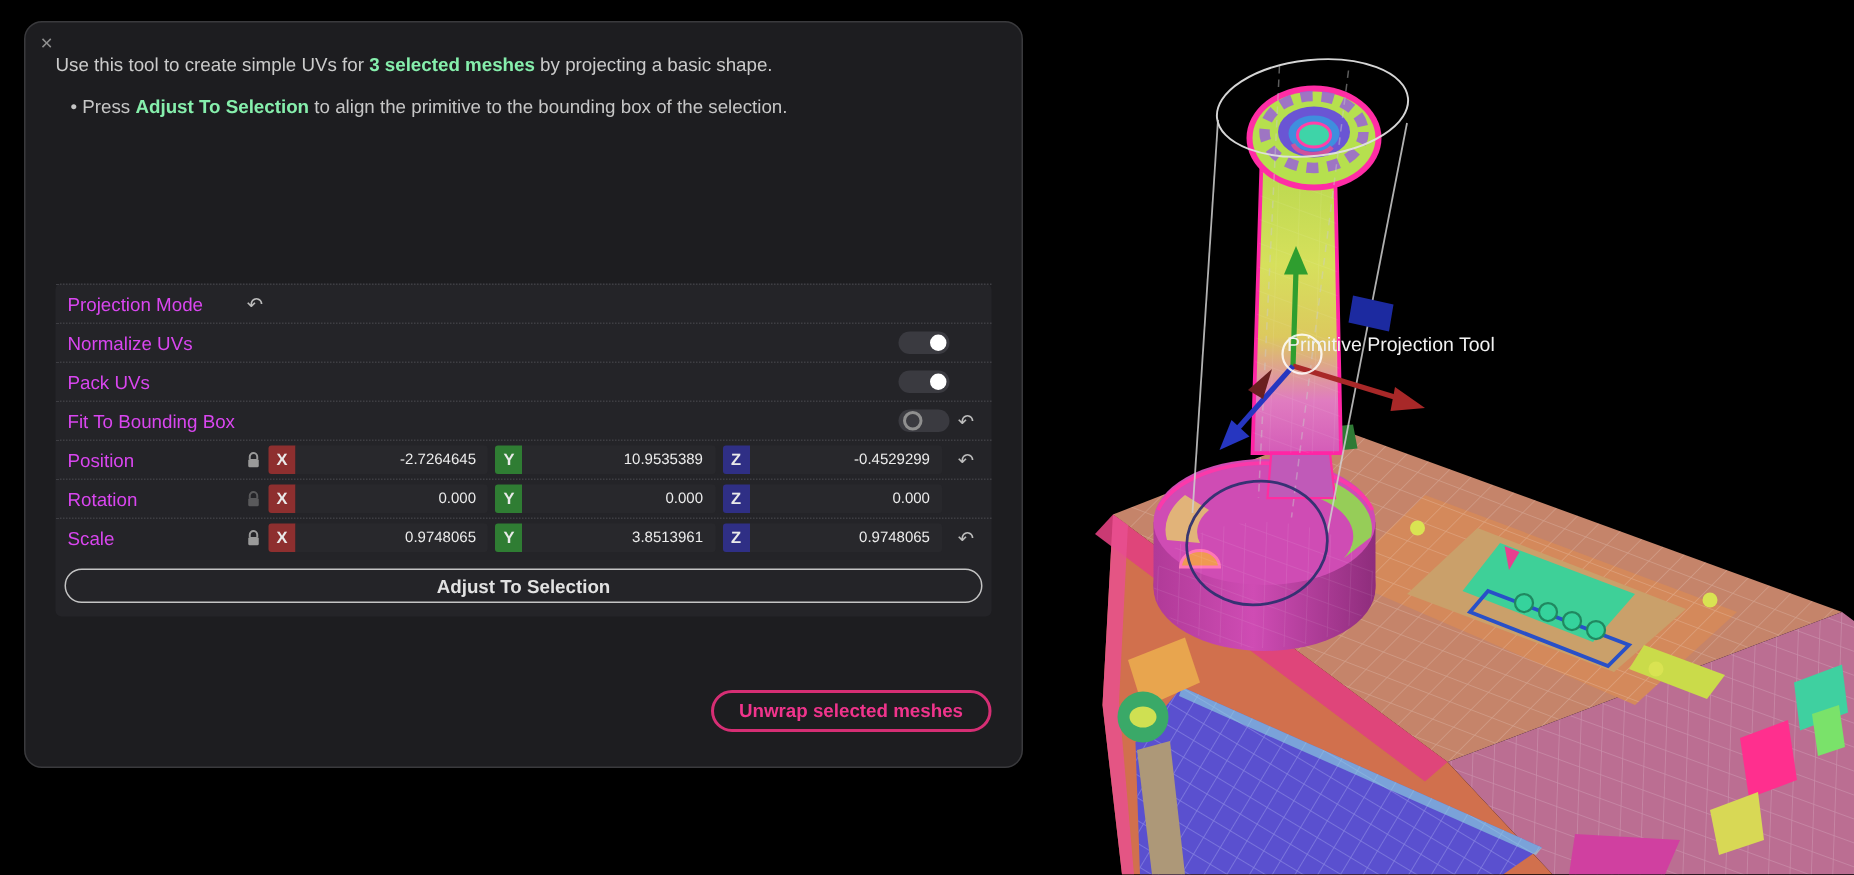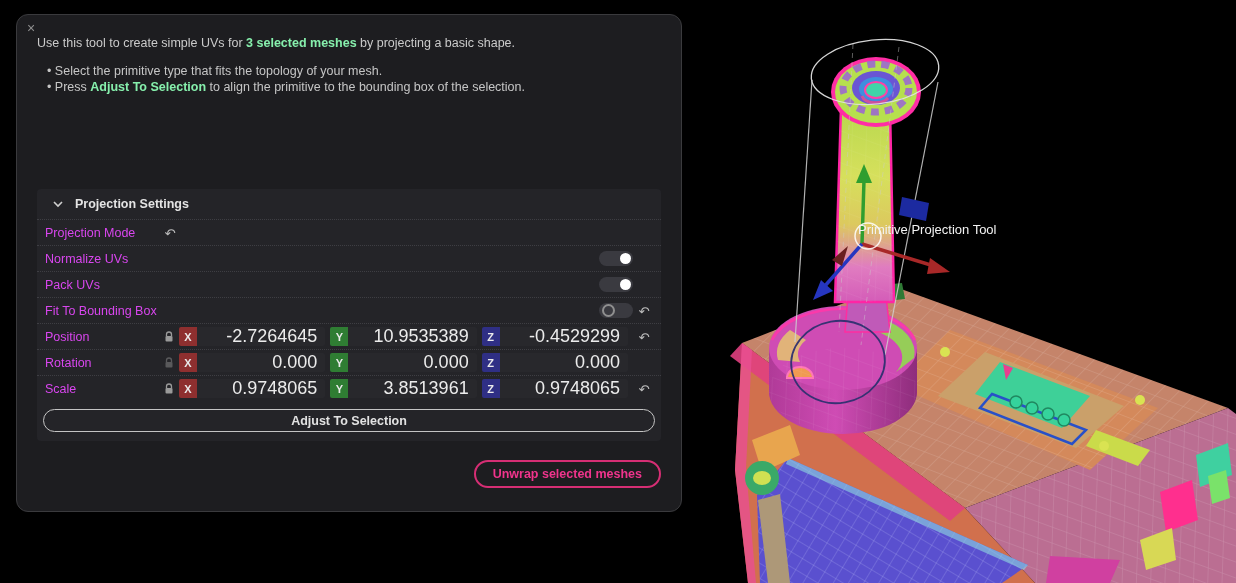--- a/index.html
+++ b/index.html
@@ -39,21 +39,21 @@
   .toggle.on .knob{right:2px;background:#fff;}
   .toggle.off .knob{left:3px;background:transparent;border:2px solid #8f8f8f;width:9px;height:9px;top:1px;}
   .lock-cell{width:20px;flex:0 0 auto;display:flex;align-items:center;justify-content:center;}
   .lock-cell svg{width:10px;height:12px;}
   .lock-dim{opacity:.45;}
   .axis-group{flex:1;display:flex;height:19px;margin-right:5px;}
   .axis-badge{width:18px;display:flex;align-items:center;justify-content:center;
               font-size:11px;font-weight:700;color:#eaeaea;border-radius:2px 0 0 2px;flex:0 0 auto;}
   .bx{background:#8e2f2f;} .by{background:#2f7d33;} .bz{background:#2f2f85;}
   .axis-field{flex:1;background:#28282c;border-radius:0 2px 2px 0;display:flex;align-items:center;
-              justify-content:flex-end;padding-right:8px;font-size:18px;color:#ececec;cursor:text;}
+              justify-content:flex-end;padding-right:8px;font-size:10px;color:#ececec;cursor:text;}
   .adjust-wrap{padding:8px 6px 9px;}
   .adjust-btn{width:100%;height:23px;background:transparent;border:1.5px solid #c4c4c4;border-radius:13px;
               color:#e2e2e2;font-weight:700;font-size:12.5px;font-family:"Liberation Sans",sans-serif;cursor:pointer;}
   .footer{position:absolute;right:20px;bottom:23px;}
   .unwrap-btn{background:transparent;border:2px solid #d62e74;border-radius:15px;padding:5px 17px;
               color:#f0348c;font-weight:700;font-size:12.5px;font-family:"Liberation Sans",sans-serif;cursor:pointer;}
 </style>
 </head>
 <body>
 
@@ -178,31 +178,24 @@
   <text x="858" y="234" font-size="13" fill="#f2f2f2" font-family="Liberation Sans, sans-serif">Primitive Projection Tool</text>
 </svg>
 
 <div class="dialog">
   <div class="close">×</div>
 
 
   <p class="desc"><span>Use this tool to create simple UVs for </span><b>3 selected meshes</b><span> by projecting a basic shape.</span></p>
 
   <div class="bullets">
-    <div class="bullet"><span>Select the primitive type that fits the topology of your mesh.</span><b></b><span></span></div>
     <div class="bullet"><span>Press </span><b>Adjust To Selection</b><span> to align the primitive to the bounding box of the selection.</span></div>
   </div>
 
   <div class="panel">
-    <div class="sec-header">
-      <svg class="chev" viewBox="0 0 10 8">
-          <polyline points="1,2 5,6 9,2"></polyline>
-        </svg>
-      <span>Projection Settings</span>
-    </div>
 
     <div class="row">
       <div class="row-label">Projection Mode</div>
       <div class="undo-cell"><span class="undo-glyph">↶</span></div>
     </div>
 
     <div class="row">
       <div class="row-label">Normalize UVs</div>
       <div class="spacer"></div>
       <div class="toggle on">

